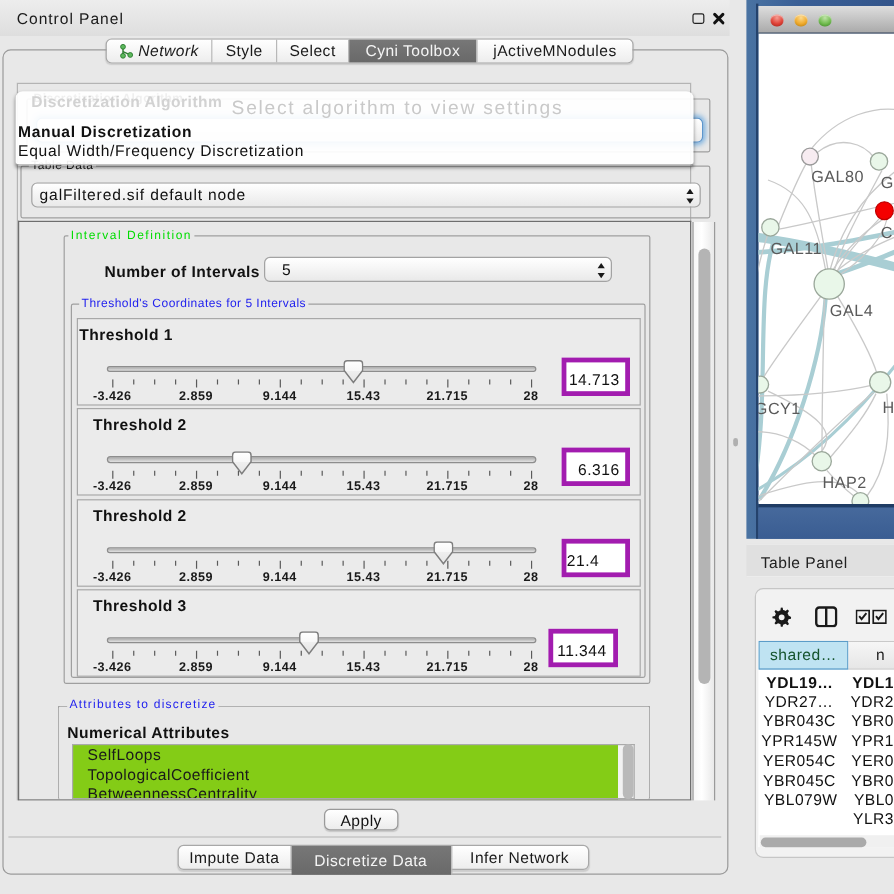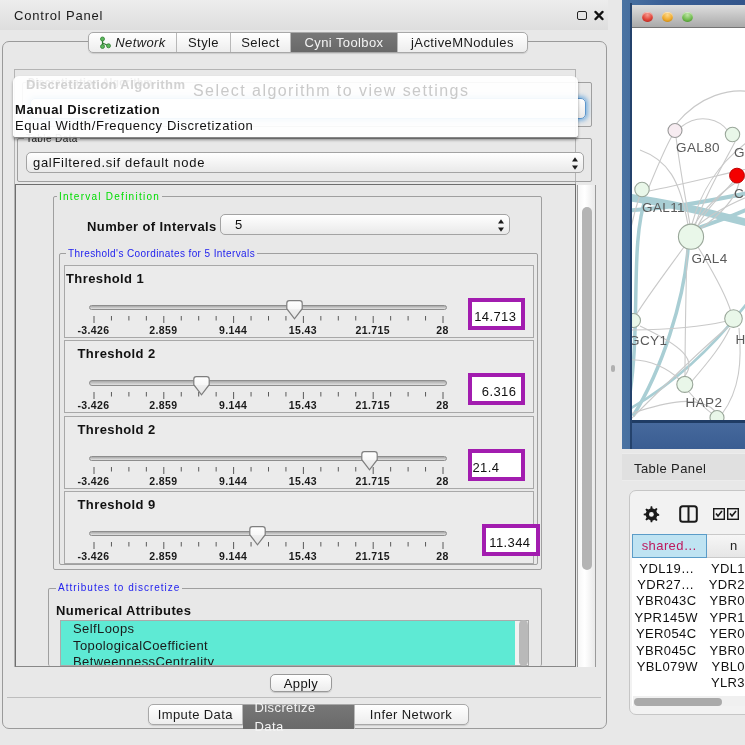--- a/index.html
+++ b/index.html
@@ -200,21 +200,21 @@
         <stop offset="0" stop-color="#ffffff"></stop>
         <stop offset="0.45" stop-color="#f7f7f7"></stop>
         <stop offset="0.46" stop-color="#efefef"></stop>
         <stop offset="1" stop-color="#e4e4e4"></stop>
       </linearGradient>
     </defs>
     <path d="M3.4 0.7 h10.2 a2.6 2.6 0 0 1 2.6 2.6 v5.4 L8.5 18.8 L0.8 8.7 v-5.4 A2.6 2.6 0 0 1 3.4 0.7 Z" fill="url(#tg2)" stroke="#7e7e7e" stroke-width="1.2"></path>
   </svg>
 <div class="tfield" style="left:467.8px;top:448.5px;width:57.5px;height:32px;line-height:30px;padding-right:22px;">21.4</div>
 <div class="abs" style="left:63.5px;top:490.5px;width:470.5px;height:73.0px;border:1px solid #a8a8a8;background:#ebebeb;"></div>
-<div class="abs bold" style="left:77.5px;top:496.5px;font-size:13px;color:#111;">Threshold 9</div>
+<div class="abs bold" style="left:77.5px;top:496.5px;font-size:13px;color:#111;">Threshold 3</div>
 <div class="abs" style="left:89.0px;top:530.5px;width:357.6px;height:5.5px;border:1px solid #8d8d8d;border-radius:3px;background:linear-gradient(#a8a8a8,#e2e2e2);"></div>
 <svg class="abs" style="left:92.5px;top:542.0px;" width="351" height="8">
     <line x1="1.00" y1="0" x2="1.00" y2="7" stroke="#5a5a5a" stroke-width="1"></line>
     <line x1="18.45" y1="0" x2="18.45" y2="4.5" stroke="#5a5a5a" stroke-width="1"></line>
     <line x1="35.90" y1="0" x2="35.90" y2="4.5" stroke="#5a5a5a" stroke-width="1"></line>
     <line x1="53.35" y1="0" x2="53.35" y2="4.5" stroke="#5a5a5a" stroke-width="1"></line>
     <line x1="70.80" y1="0" x2="70.80" y2="7" stroke="#5a5a5a" stroke-width="1"></line>
     <line x1="88.25" y1="0" x2="88.25" y2="4.5" stroke="#5a5a5a" stroke-width="1"></line>
     <line x1="105.70" y1="0" x2="105.70" y2="4.5" stroke="#5a5a5a" stroke-width="1"></line>
     <line x1="123.15" y1="0" x2="123.15" y2="4.5" stroke="#5a5a5a" stroke-width="1"></line>
@@ -242,41 +242,41 @@
     <defs>
       <linearGradient id="tg3" x1="0" y1="0" x2="0" y2="1">
         <stop offset="0" stop-color="#ffffff"></stop>
         <stop offset="0.45" stop-color="#f7f7f7"></stop>
         <stop offset="0.46" stop-color="#efefef"></stop>
         <stop offset="1" stop-color="#e4e4e4"></stop>
       </linearGradient>
     </defs>
     <path d="M3.4 0.7 h10.2 a2.6 2.6 0 0 1 2.6 2.6 v5.4 L8.5 18.8 L0.8 8.7 v-5.4 A2.6 2.6 0 0 1 3.4 0.7 Z" fill="url(#tg3)" stroke="#7e7e7e" stroke-width="1.2"></path>
   </svg>
-<div class="tfield" style="left:482px;top:523.5px;width:57.5px;height:32px;line-height:30px;padding-right:5px;">11.344</div>
+<div class="tfield" style="left:457px;top:523.5px;width:57.5px;height:32px;line-height:30px;padding-right:5px;">11.344</div>
 
 <div class="groupbox" style="left:48px;top:588px;width:494px;height:78px;border-bottom:none;"></div>
 <div class="grouptitle" style="left:56px;top:581px;color:#2222ee;letter-spacing:1.0px;">Attributes to discretize</div>
 <div class="abs bold" style="left:56px;top:603px;font-size:13px;color:#111;">Numerical Attributes</div>
-<div class="abs" style="left:60px;top:620px;width:455px;height:46px;background:#5eead4;border:1px solid #aaa;border-right:none;overflow:hidden;">
+<div class="abs" style="left:60px;top:620px;width:455px;height:46px;background:#84cc16;border:1px solid #aaa;border-right:none;overflow:hidden;">
   <div style="font-size:13px;color:#1a1a1a;padding-left:12px;line-height:16.5px;">SelfLoops<br>TopologicalCoefficient<br>BetweennessCentrality</div>
 </div>
 <div class="abs" style="left:515px;top:620px;width:14px;height:46px;background:#f2f2f2;border:1px solid #aaa;border-left:none;"></div>
 <div class="abs" style="left:518.5px;top:620px;width:9px;height:46px;background:#b9b9b9;border-radius:5px;"></div>
 
 <div class="abs" style="left:577px;top:185px;width:19px;height:482px;background:linear-gradient(90deg,#f6f6f6,#ffffff 40%,#e9e9e9);border-left:1px solid #9a9a9a;border-right:1px solid #9a9a9a;"></div>
 <div class="abs" style="left:582px;top:207px;width:10px;height:363px;background:#b4b4b4;border-radius:5px;"></div>
 
 <div class="abs" style="left:7px;top:697px;width:594px;height:1px;background:#bdbdbd;"></div>
 
 <div class="abs" style="left:270px;top:674px;width:62px;height:18px;border:1px solid #999;border-radius:5px;background:linear-gradient(#ffffff,#ececec);font-size:13px;text-align:center;line-height:17px;color:#111;box-shadow:0 1px 1px rgba(0,0,0,0.15);">Apply</div>
 
 <div class="seg abs" style="left:148px;top:704px;">
   <div style="width:93.5px;padding:0;justify-content:center;">Impute Data</div>
-  <div class="sel" style="width:112px;padding:12px;justify-content:center;">Discretize Data</div>
+  <div class="sel" style="width:134px;padding:12px;justify-content:center;">Discretize Data</div>
   <div style="width:113px;padding:0;justify-content:center;">Infer Network</div>
 </div>
 
 <div class="abs" style="left:13px;top:76px;width:565px;height:62px;background:rgba(255,255,255,0.93);border-radius:6px 6px 3px 3px;border-bottom:1px solid rgba(70,70,70,0.65);box-shadow:0 2px 3px rgba(0,0,0,0.4);"></div>
 <div class="abs" style="left:193px;top:82px;font-size:16px;letter-spacing:1.45px;color:#c9c9c9;">Select algorithm to view settings</div>
 <div class="abs bold" style="left:26px;top:77px;font-size:13px;color:#d2d2d2;">Discretization Algorithm</div>
 <div class="abs bold" style="left:15px;top:101.5px;font-size:13px;letter-spacing:0.55px;color:#111;">Manual Discretization</div>
 <div class="abs" style="left:15px;top:117.5px;font-size:13px;letter-spacing:0.6px;color:#111;">Equal Width/Frequency Discretization</div>
 
 <div class="abs" style="left:611px;top:365px;width:4px;height:7px;background:#b0b0b0;border-radius:2px;"></div>
@@ -357,25 +357,25 @@
   </svg>
 <svg class="abs" style="left:713px;top:508px;" width="26" height="12" viewBox="0 0 26 12">
     <rect x="0.7" y="0.7" width="10.6" height="10.6" fill="none" stroke="#1a1a1a" stroke-width="1.4"></rect>
     <path d="M3 5.5 L5 8 L9 3" fill="none" stroke="#1a1a1a" stroke-width="1.6"></path>
     <rect x="14.7" y="0.7" width="10.6" height="10.6" fill="none" stroke="#1a1a1a" stroke-width="1.4"></rect>
     <path d="M17 5.5 L19 8 L23 3" fill="none" stroke="#1a1a1a" stroke-width="1.6"></path>
   </svg>
 
 <div class="abs" style="left:632px;top:534px;width:113px;height:172px;background:#fff;overflow:hidden;">
   <div style="display:flex;height:23.5px;">
-    <div style="width:75px;background:#bfe3f2;border:1.5px solid #5b9cc8;font-size:13px;color:#be185d;text-align:center;line-height:22px;">shared…</div>
+    <div style="width:75px;background:#bfe3f2;border:1.5px solid #5b9cc8;font-size:13px;color:#14532d;text-align:center;line-height:22px;">shared…</div>
     <div style="flex:1;background:linear-gradient(#f6f6f6,#e6e6e6);border-top:1px solid #c9c9c9;border-bottom:1px solid #c9c9c9;font-size:13px;color:#222;padding-left:23px;line-height:21px;">n</div>
   </div>
   <div style="font-size:13px;color:#111;line-height:16.4px;padding-top:3px;">
-    <div style="display:flex;">
+    <div style="display:flex;font-weight:bold;">
         <div style="width:75px;text-align:center;">YDL19…</div>
         <div style="padding-left:9px;">YDL1</div>
       </div>
     <div style="display:flex;">
         <div style="width:75px;text-align:center;">YDR27…</div>
         <div style="padding-left:9px;">YDR2</div>
       </div>
     <div style="display:flex;">
         <div style="width:75px;text-align:center;">YBR043C</div>
         <div style="padding-left:9px;">YBR0</div>

